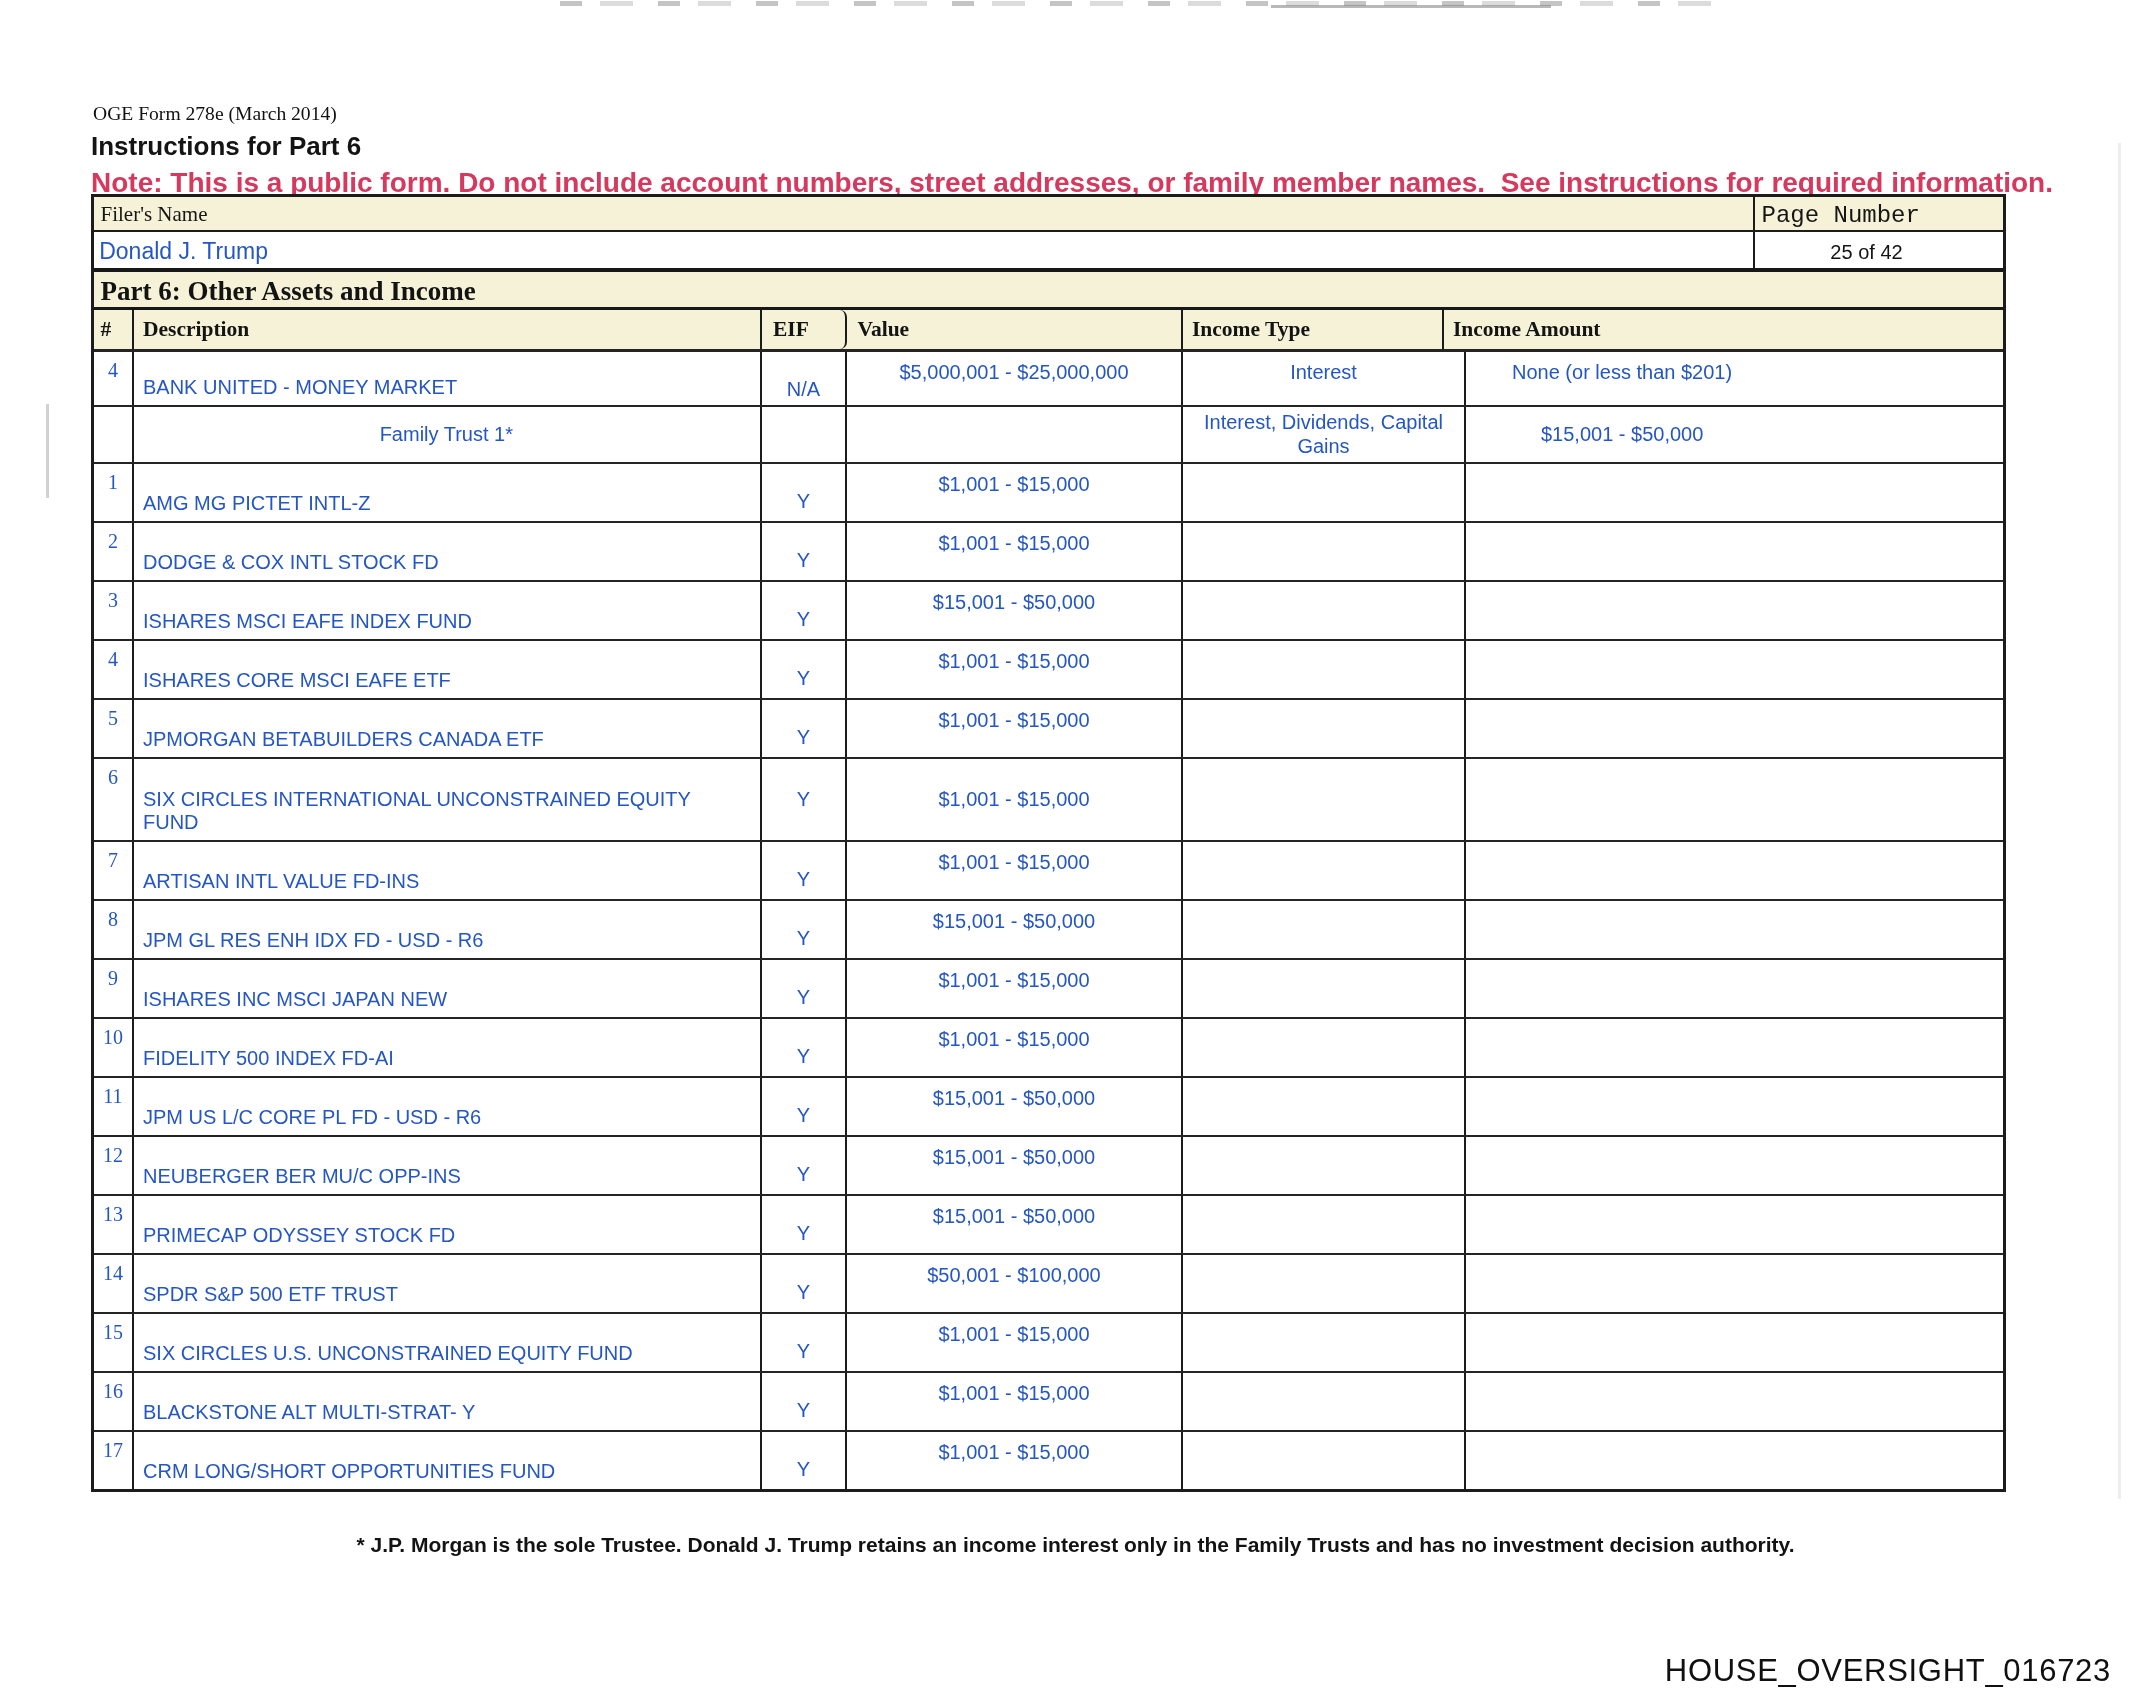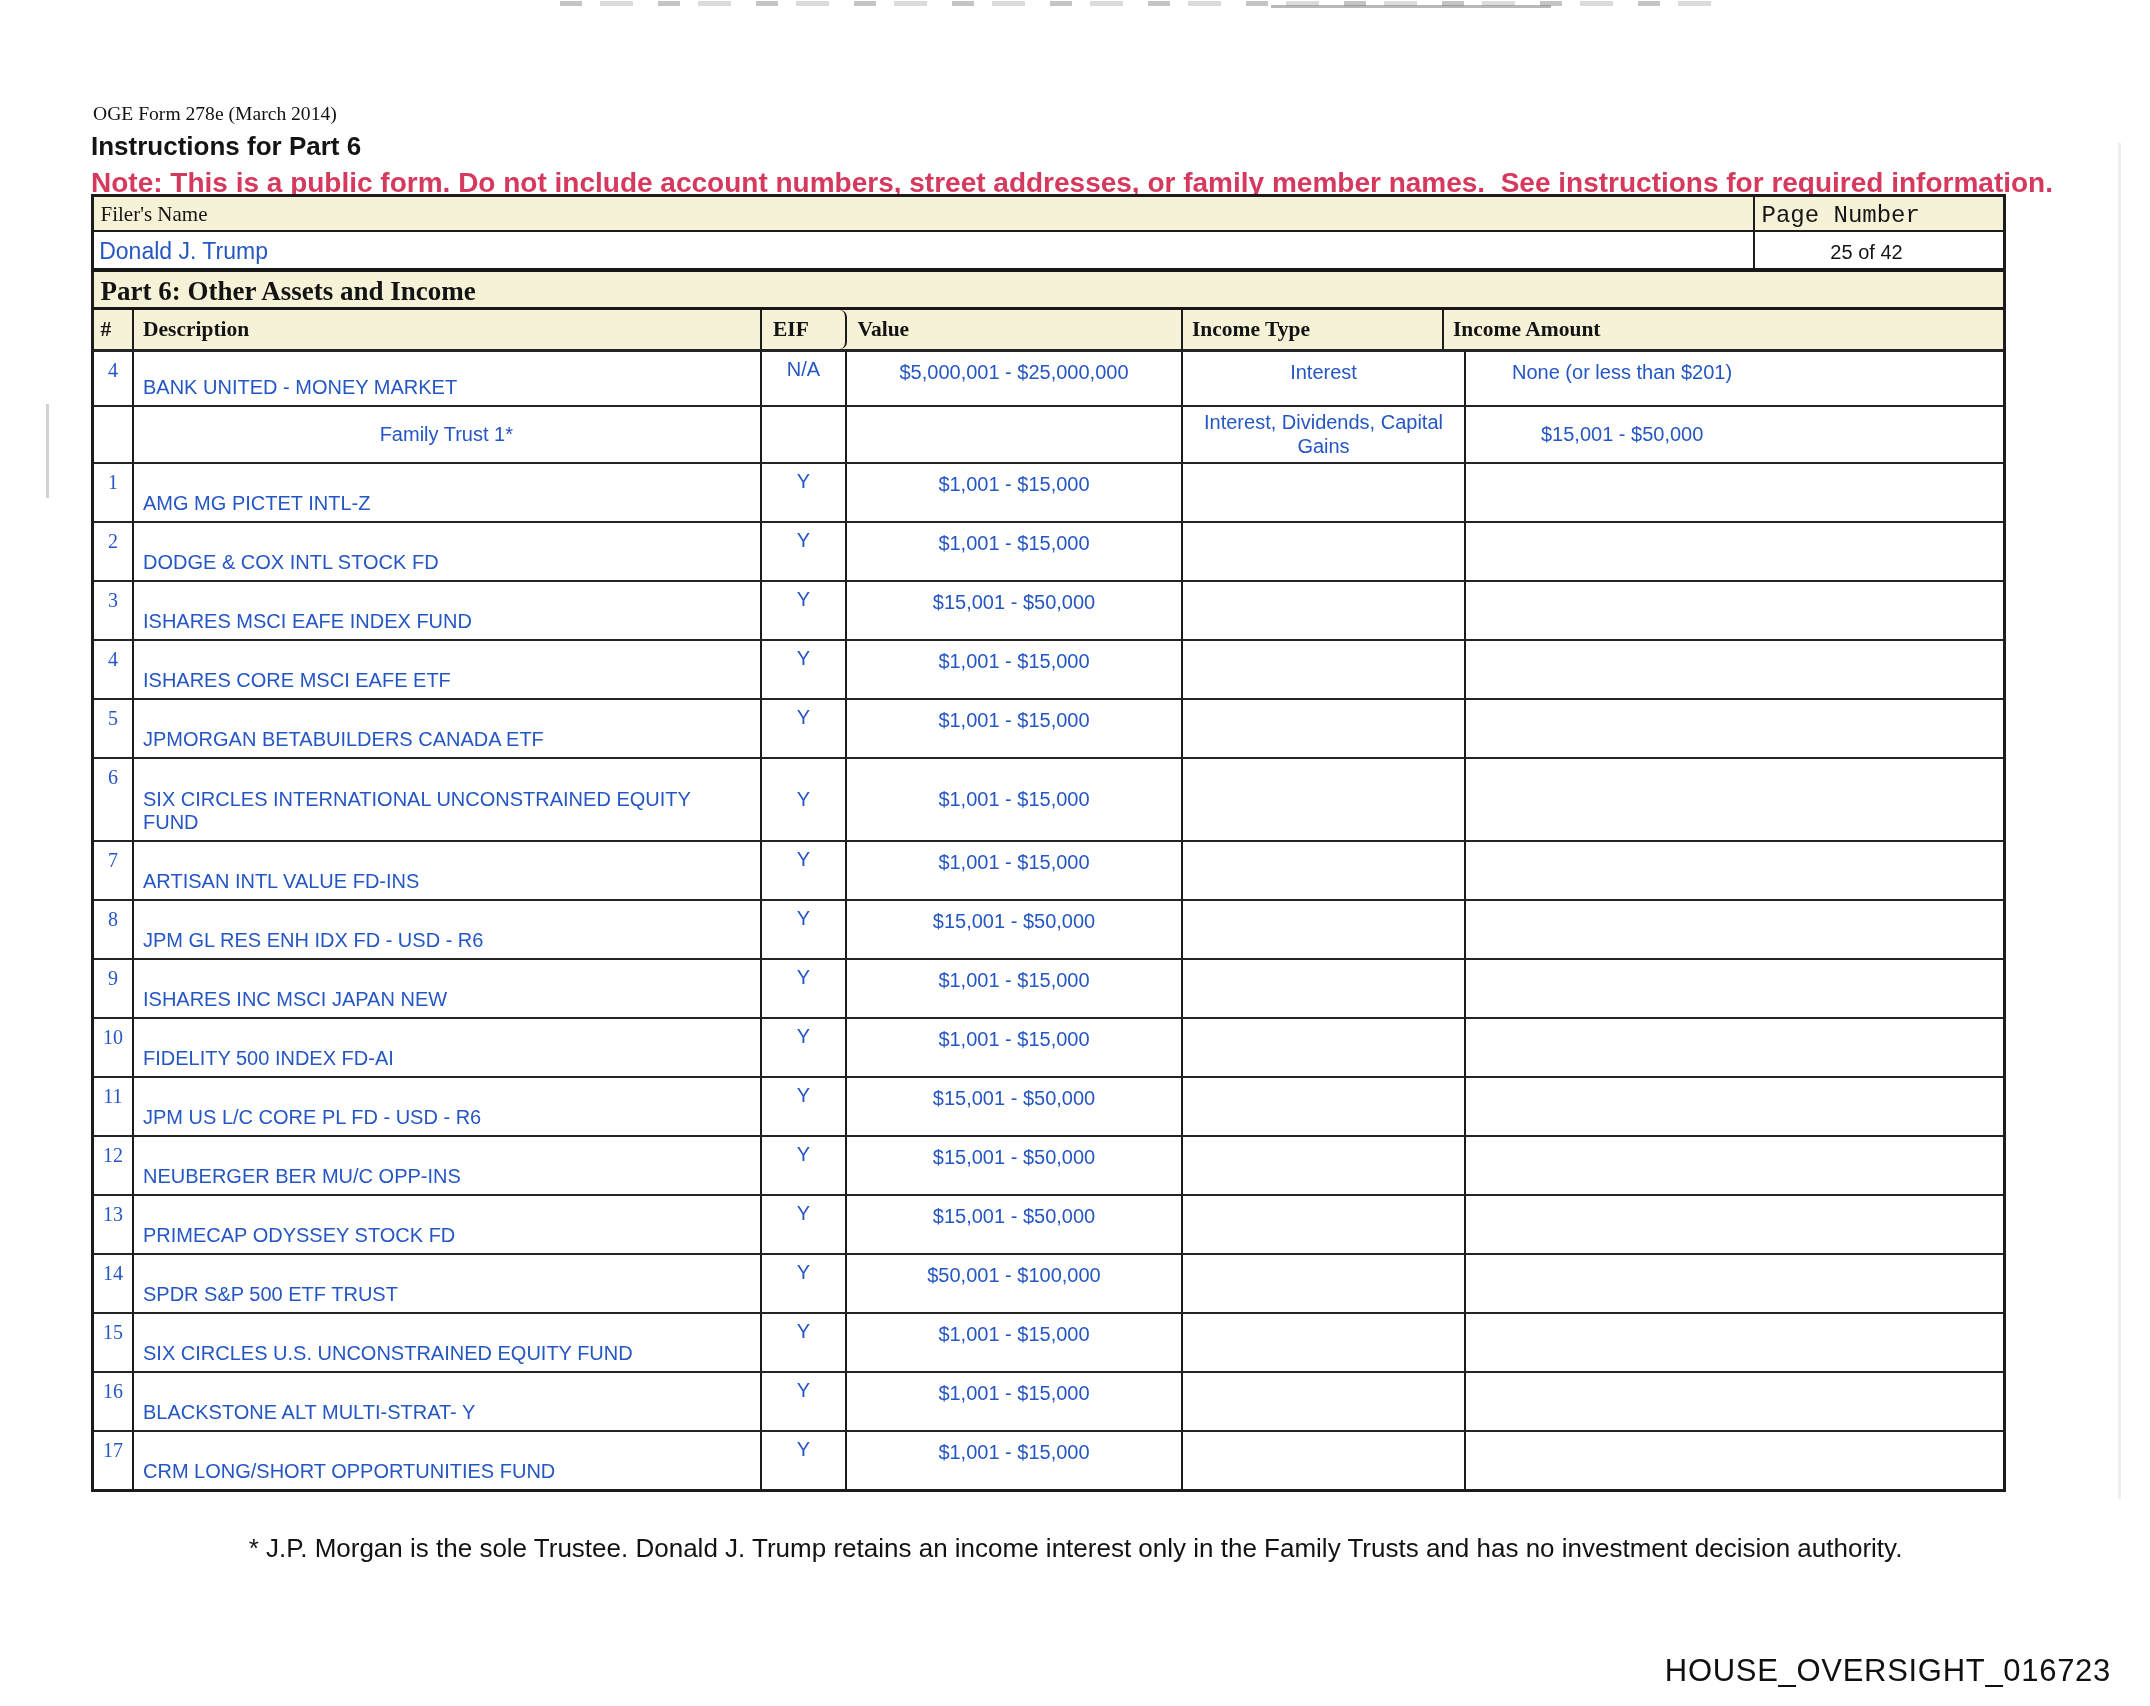--- a/index.html
+++ b/index.html
@@ -43,39 +43,39 @@
   .w-value { width:336px; padding-left:10.4px; }
   .w-type { width:261px; padding-left:9px; }
   .w-amount { flex:1; padding-left:9px; }
 
   .row { display:flex; border-top:2.6px solid #242424; height:59px; background:#fff; font-size:20px; color:var(--accent); }
   .row .cell { height:100%; }
   .row .num { width:40px; border-right:2.6px solid #1b1b1b; text-align:center; padding-top:6.5px;
     font-family:"Liberation Serif",serif; font-size:20px; }
   .row .desc { width:628px; border-right:2.6px solid #1b1b1b; display:flex; align-items:flex-end;
     padding:0 10.4px 6.5px 9px; line-height:1.15; }
-  .row .eif { width:85px; border-right:2px solid #1b1b1b; display:flex; justify-content:center; align-items:flex-start; padding-top:6px; }
+  .row .eif { width:85px; border-right:2px solid #1b1b1b; display:flex; justify-content:center; align-items:flex-start; padding-top:26px; }
   .row .value { width:336px; border-right:2.6px solid #1b1b1b; display:flex; justify-content:center; align-items:flex-start; padding-top:9px; }
   .row .type { width:283px; border-right:2.6px solid #1b1b1b; display:flex; justify-content:center; align-items:flex-start;
     padding:9px 19.6px 0; text-align:center; line-height:1.16; }
   .row .amount { flex:1; display:flex; justify-content:flex-start; align-items:flex-start; padding:9px 0 0 52px; }
 
   .row.first { height:56px; border-top-width:3.9px; }
   .row.first .amount { padding-left:46px; }
 
   .row.trust { height:57px; }
   .row.trust .desc { justify-content:center; align-items:center; padding-bottom:0; text-align:center; }
   .row.trust .eif, .row.trust .value, .row.trust .type { align-items:center; padding-top:0; }
   .row.trust .amount { align-items:center; padding-top:0; padding-left:75px; }
 
   .row.tall { height:83px; }
   .row.tall .eif, .row.tall .value, .row.tall .type { align-items:center; padding-top:0; }
   .row.tall .amount { align-items:center; padding-top:0; }
 
-  .footnote { position:absolute; left:0; right:0; top:1533px; text-align:center; font-weight:normal; font-size:26px; color:#131313; }
+  .footnote { position:absolute; left:0; right:0; top:1533px; text-align:center; font-weight:bold; font-size:21px; color:#131313; }
   .watermark { position:absolute; right:40px; top:1653px; font-size:31px; color:#101010; letter-spacing:0.7px; }
 </style>
 </head>
 <body>
 
 <div class="page" style="--accent: #2456c4; --cream: #f6f2d8; --note-red: #d53a5e;">
   <div class="artifact-top"></div>
   <div class="artifact-top2"></div>
   <div class="artifact-left"></div>
   <div class="artifact-right"></div>

